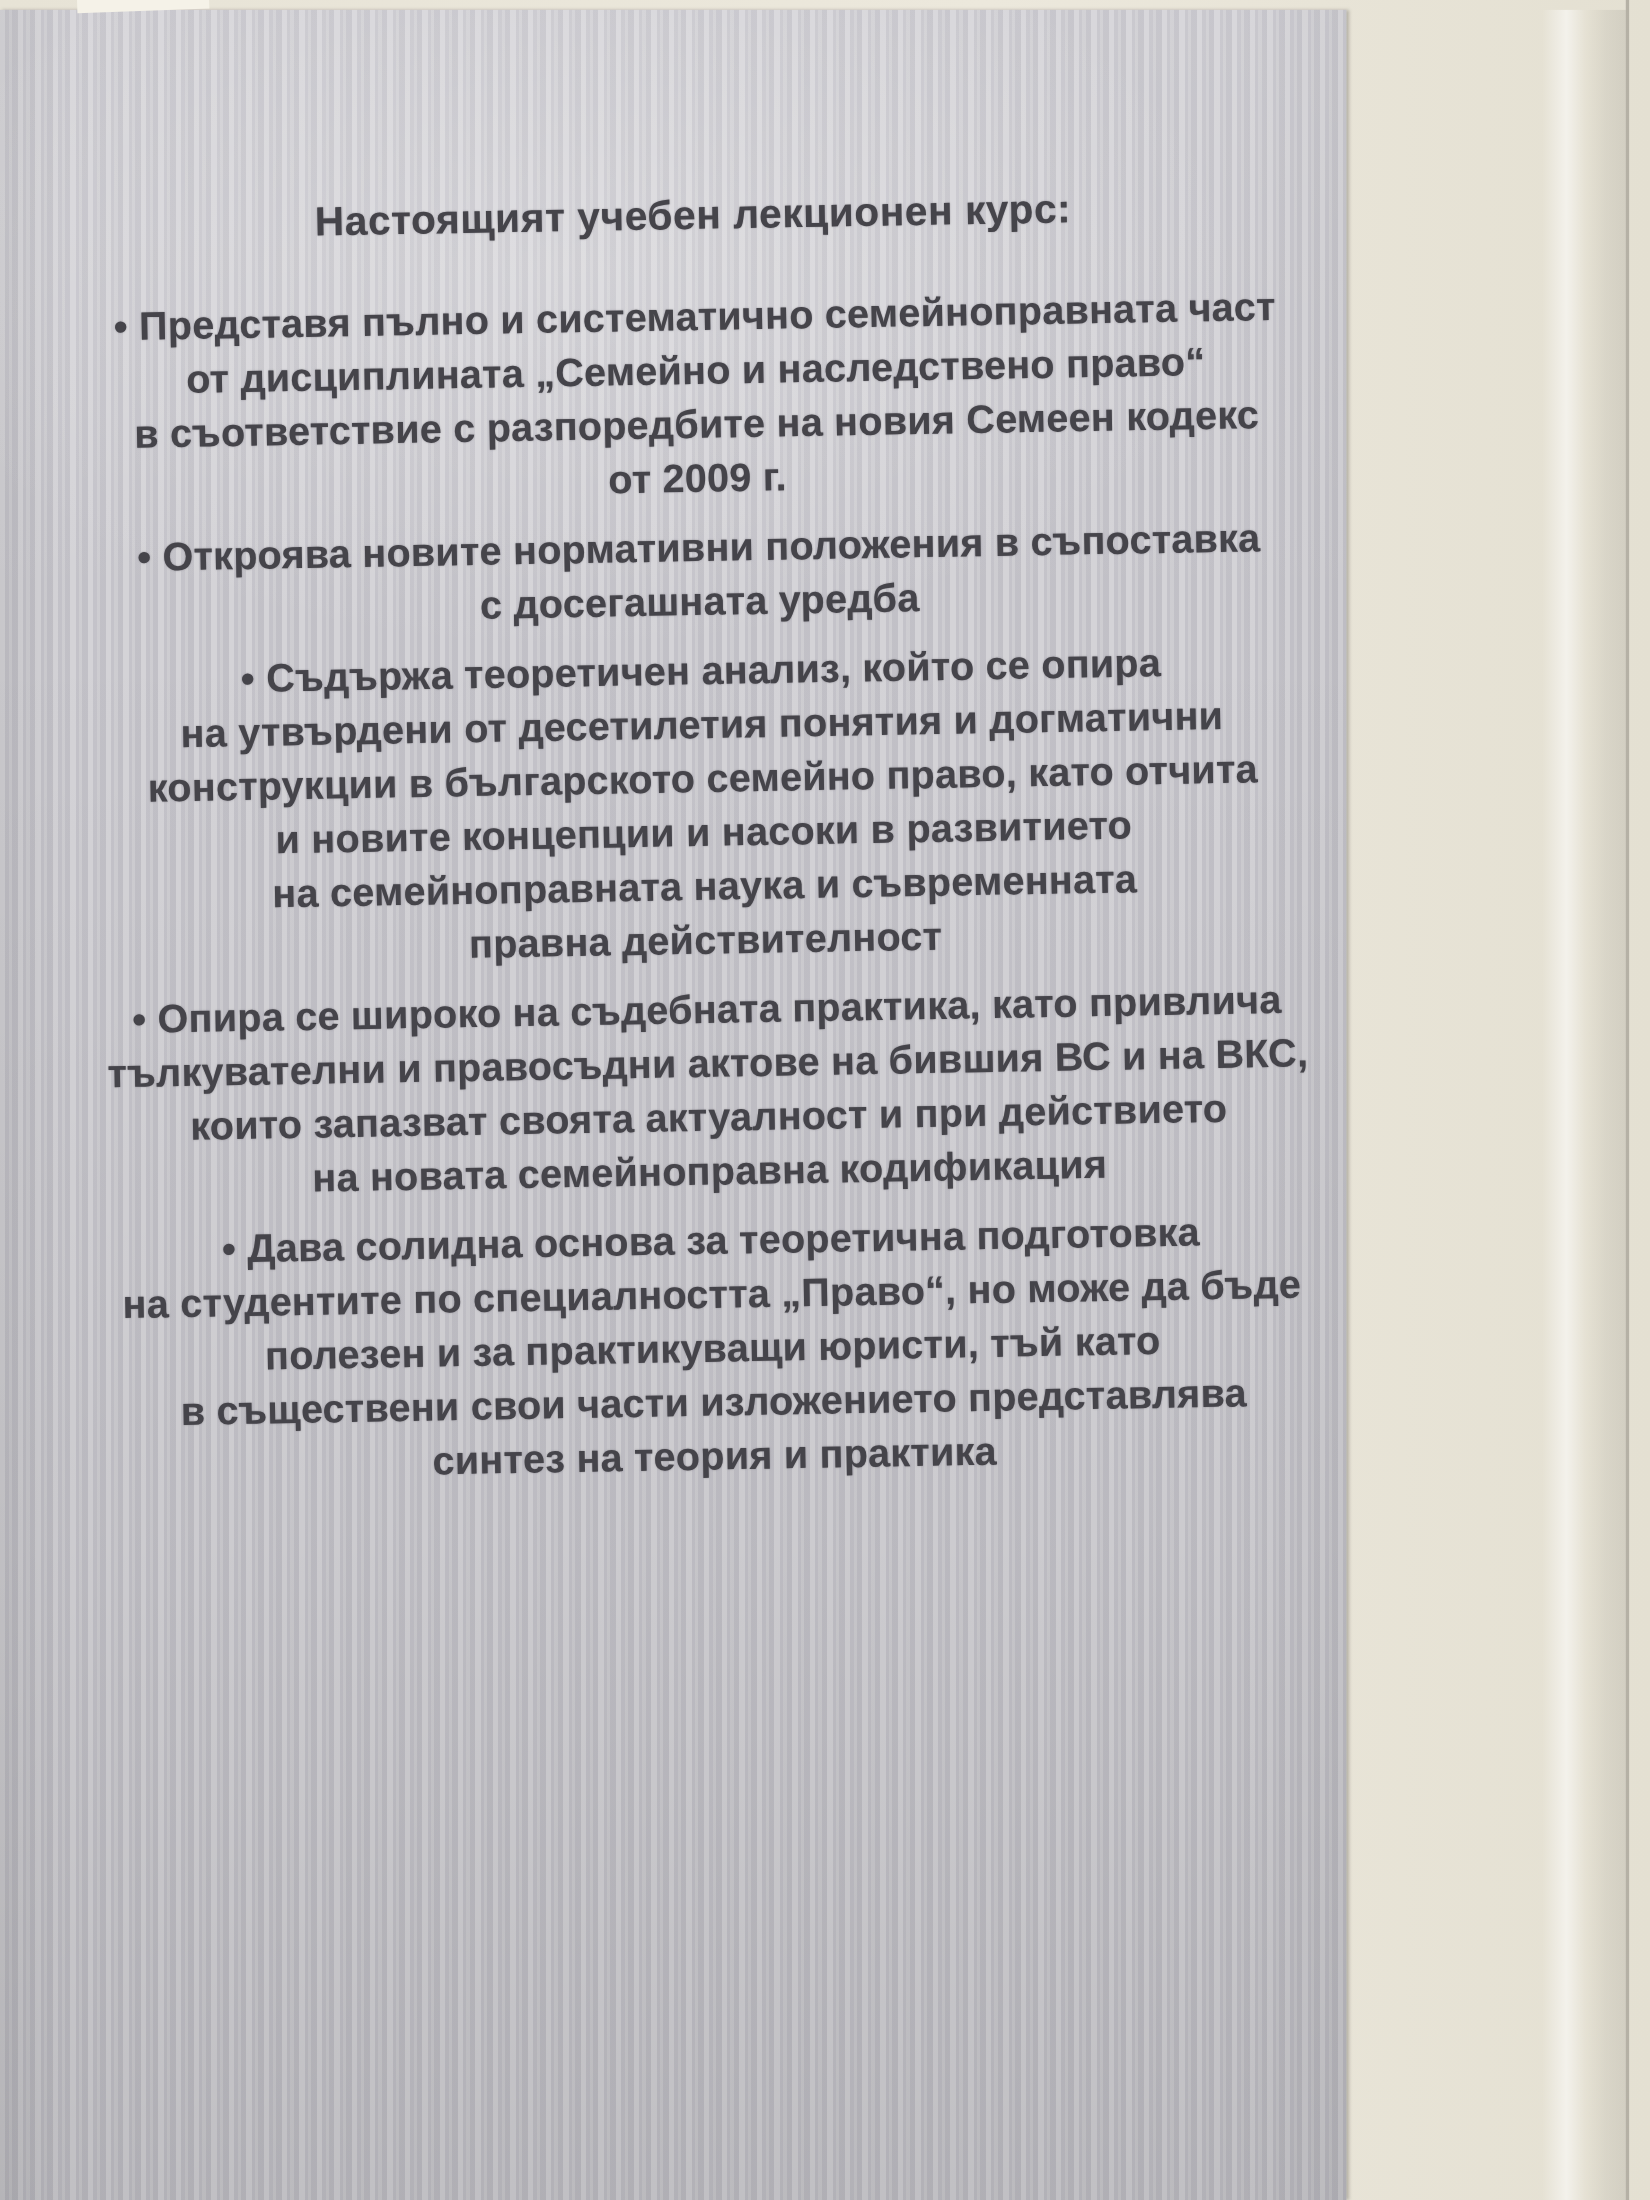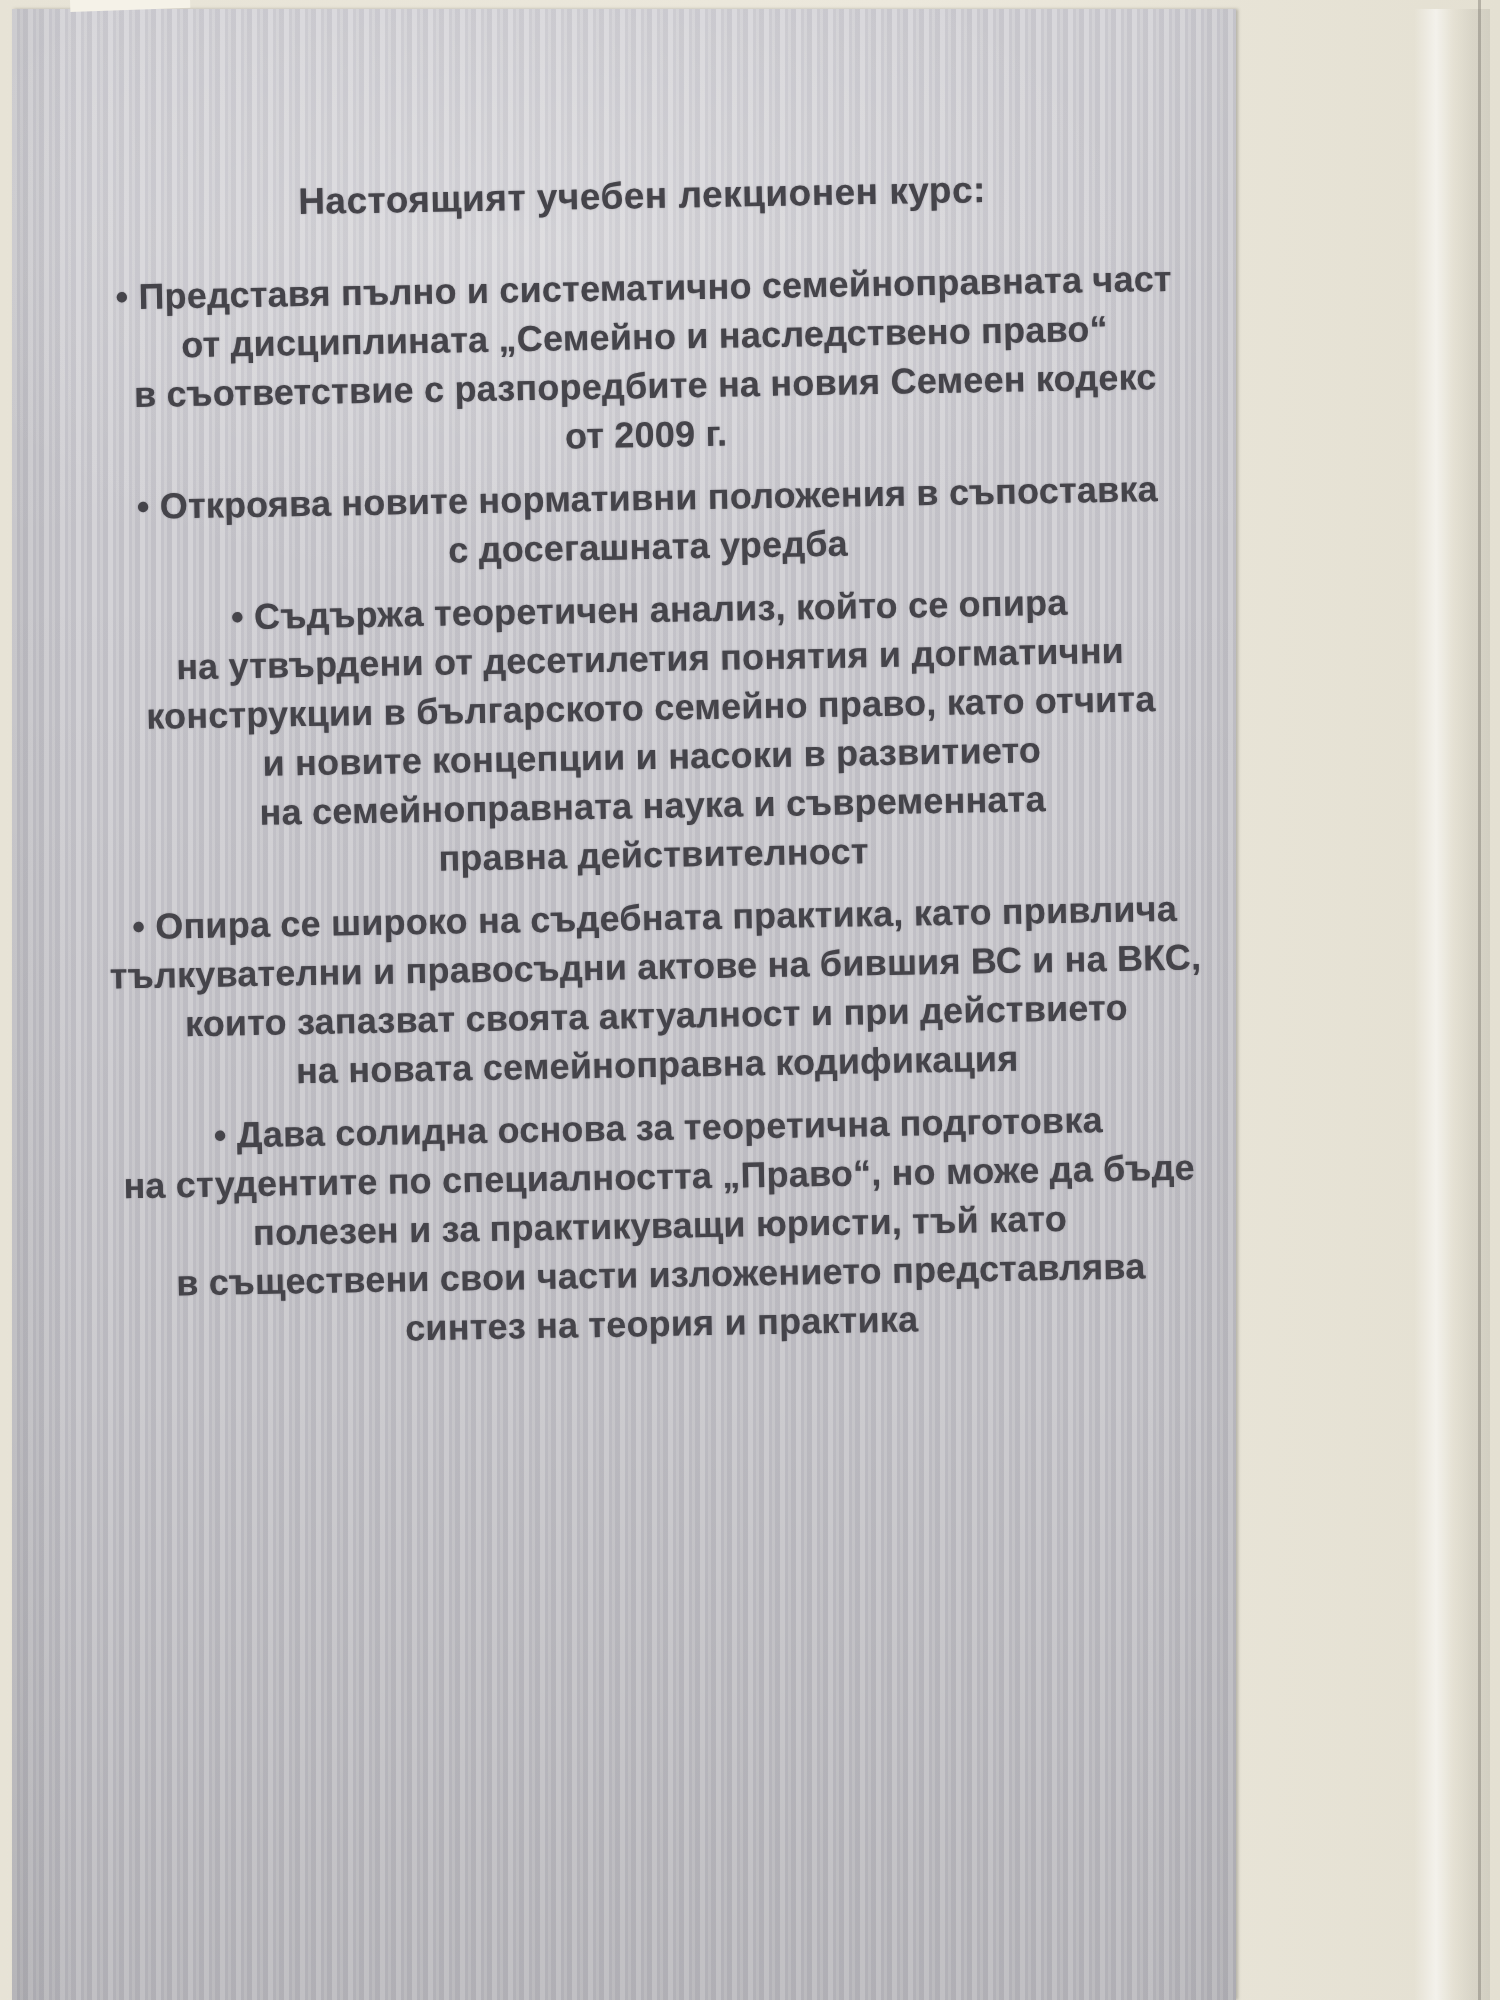--- a/index.html
+++ b/index.html
@@ -7,21 +7,20 @@
     width:1500px;height:2000px;overflow:hidden;
     font-family:"Liberation Sans",sans-serif;
     background:#eae6da;
   }
   .photo{position:relative;width:1500px;height:2000px;background:linear-gradient(90deg,#e7e3d6 0%,#ece8dc 60%,#e4e0d2 100%);}
   
   .page{
     position:absolute;left:0;top:9px;width:1224px;height:1991px;
     background:#c8c7cc;
     box-shadow:2px 0 3px rgba(90,86,78,.35);
-    margin-left:12px;
   }
   
   .stripes{
     position:absolute;inset:0;
     background:
       repeating-linear-gradient(90deg,
         rgba(255,255,255,.22) 0px, rgba(255,255,255,.22) 5px,
         rgba(182,180,192,.22) 5px, rgba(182,180,192,.22) 8px,
         rgba(255,255,255,.10) 8px, rgba(255,255,255,.10) 11px,
         rgba(168,166,178,.20) 11px, rgba(168,166,178,.20) 16px);

